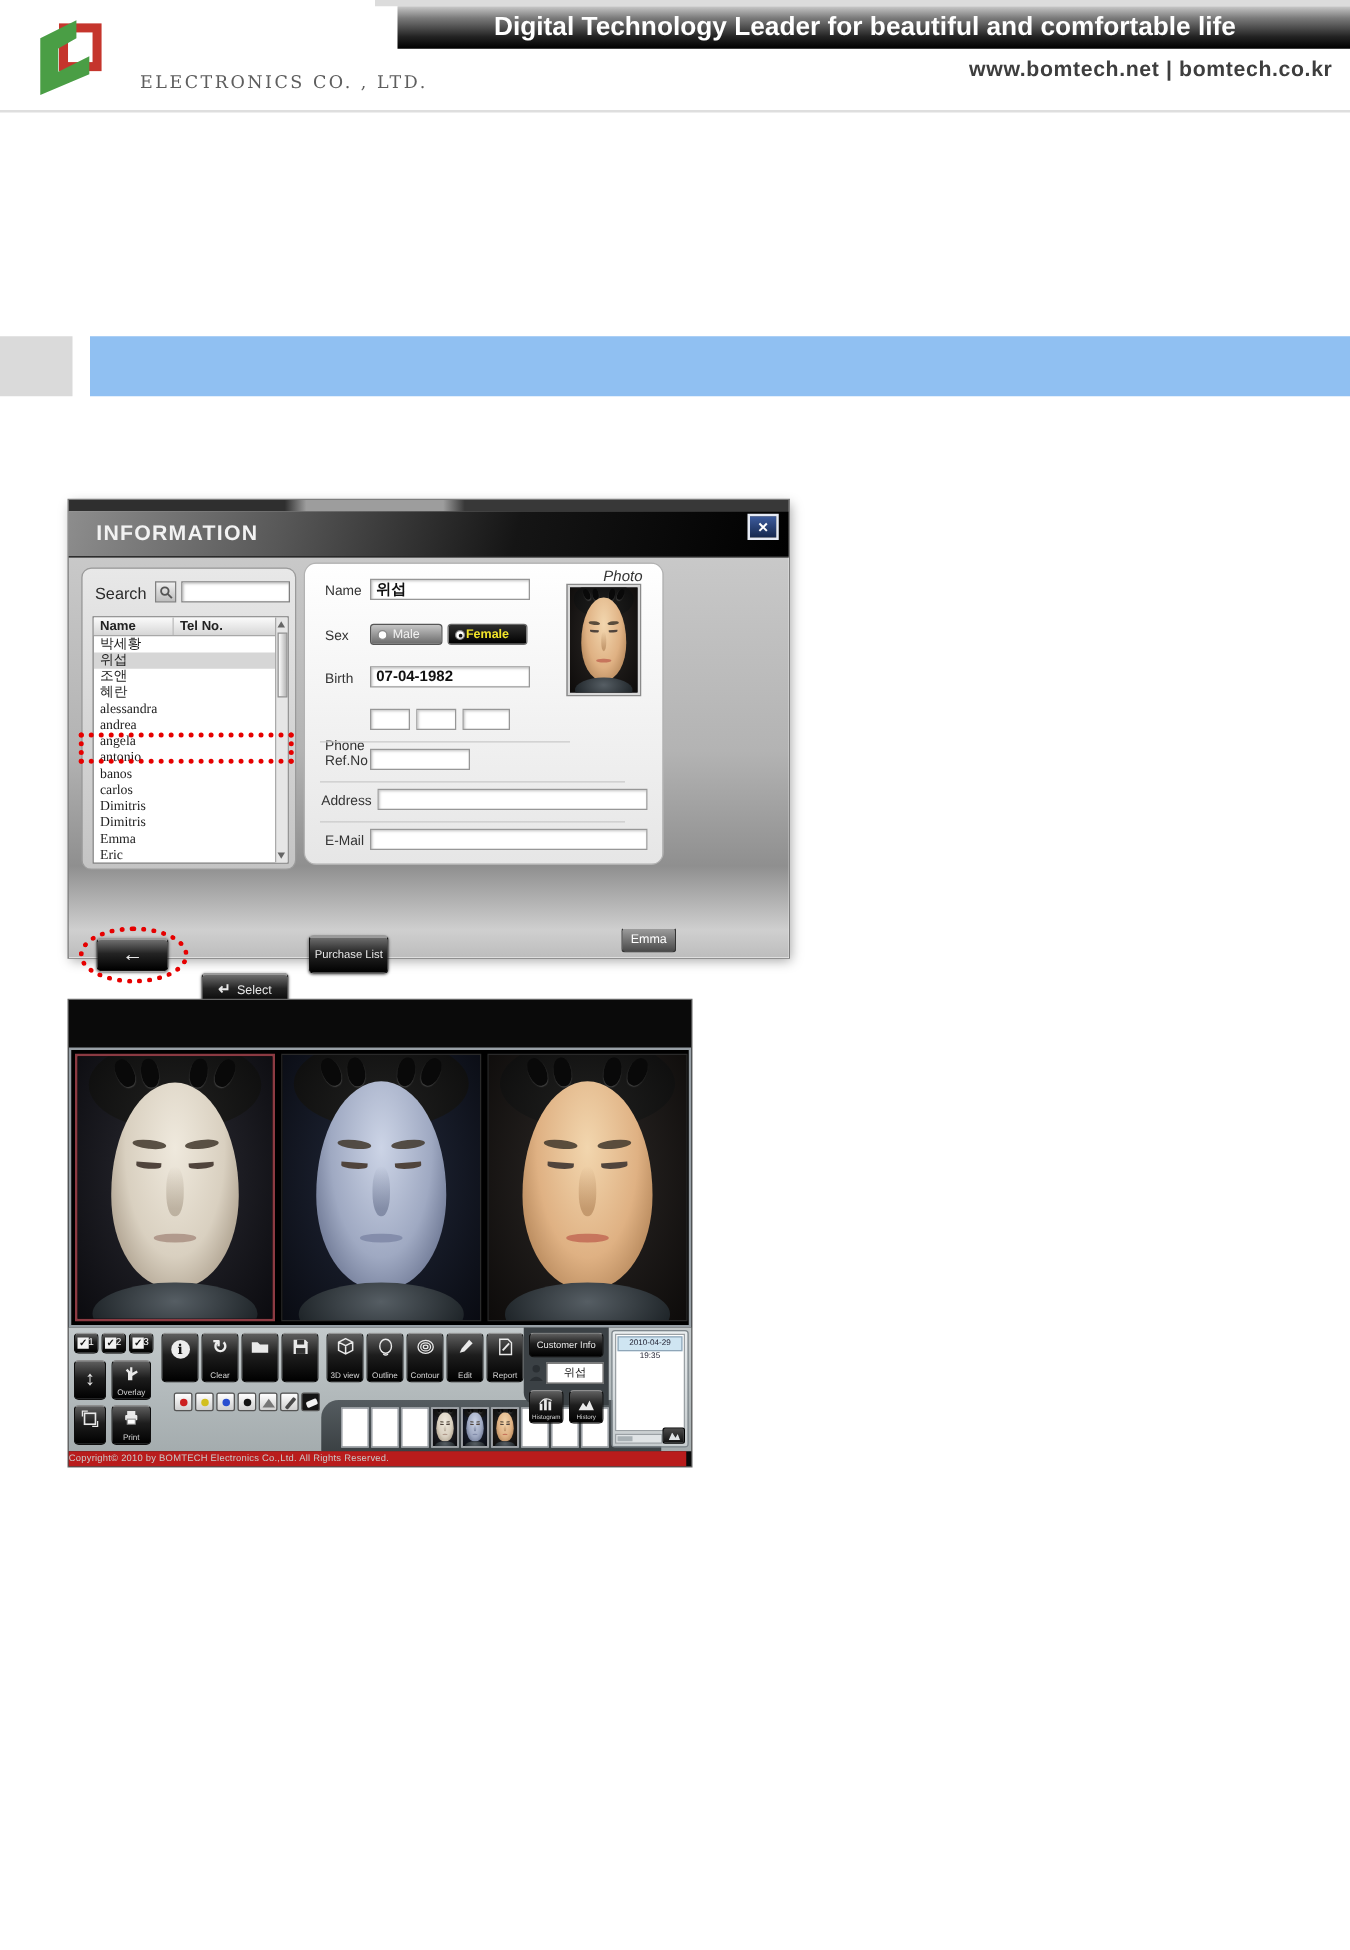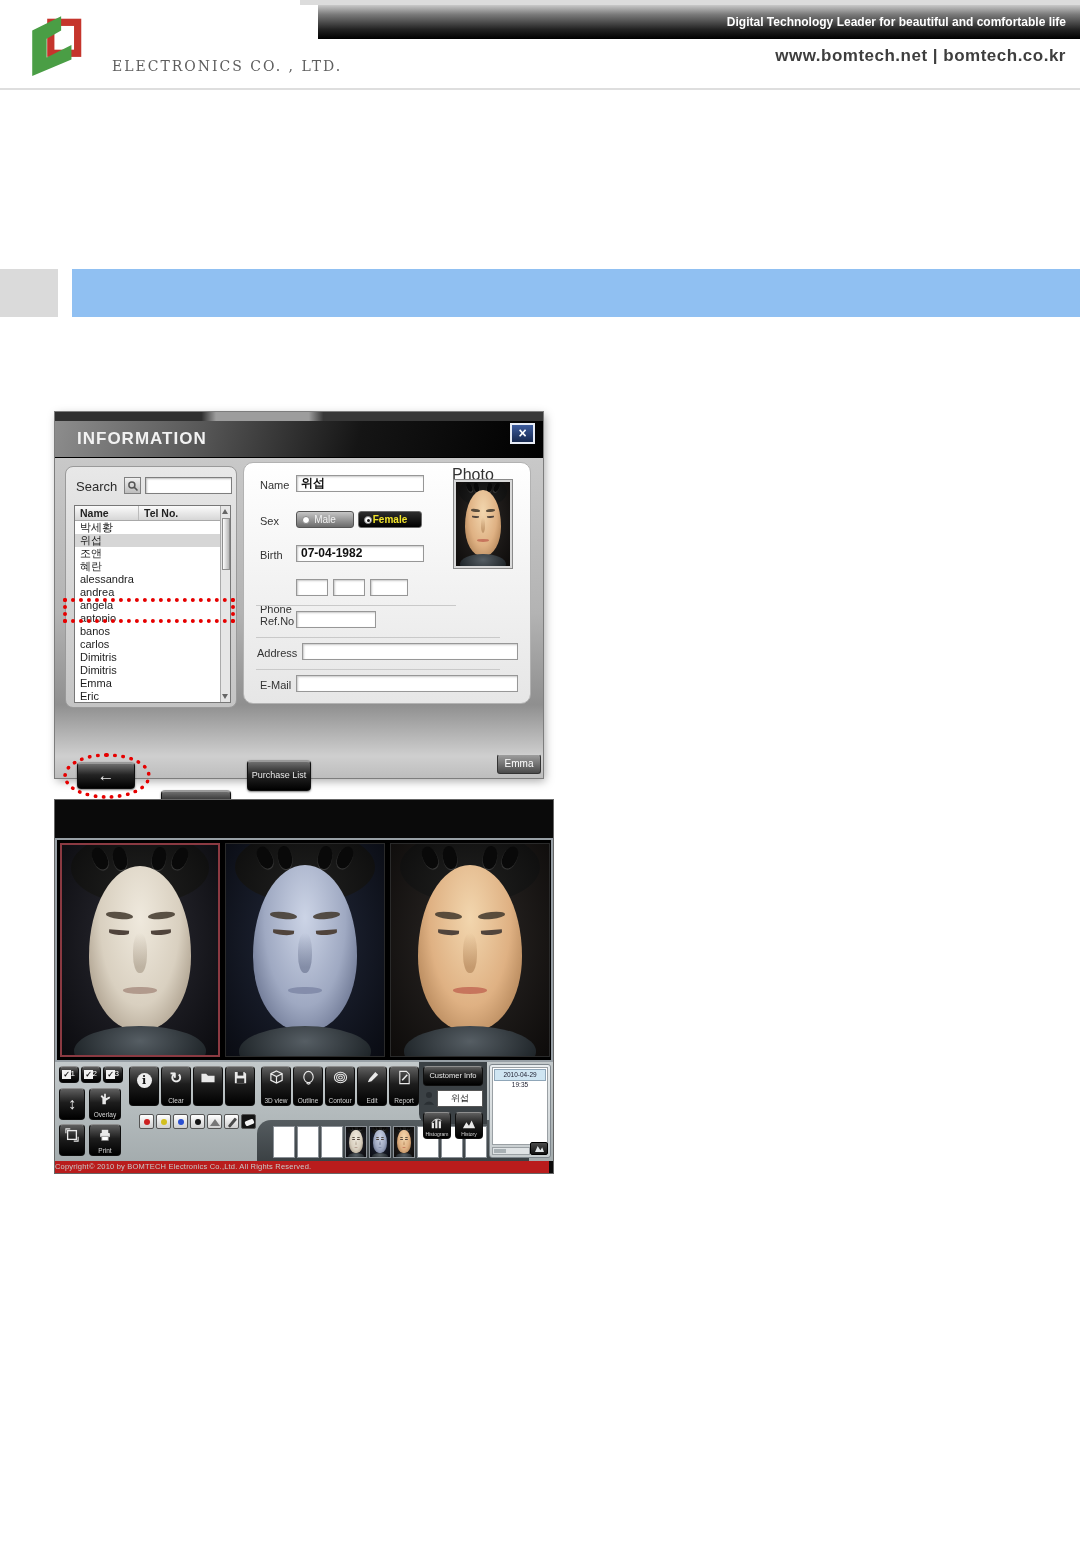--- a/index.html
+++ b/index.html
@@ -4,34 +4,34 @@
 <style>
   * { box-sizing: border-box; margin: 0; padding: 0; }
   html,body { background:#fff; }
   body { font-family:"Liberation Sans", sans-serif; }
   .page { position:relative; width:1080px; height:1560px; background:#fff; overflow:hidden; }
 
   
   .hdr-topline { position:absolute; top:0; left:300px; right:0; height:5px; background:#dcdcdc; }
   .tagline-bar { position:absolute; top:5px; left:318px; right:0; height:34px;
     background:linear-gradient(180deg,#c9c9c9 0%,#7a7a7a 28%,#222 72%,#000 100%);
-    color:#fff; font-size:12px; font-weight:bold; text-align:right; line-height:34px; padding-right:14px; }
+    color:#fff; font-size:21px; font-weight:bold; text-align:center; line-height:34px; padding-right:14px; }
   .urls { position:absolute; top:46px; right:14px; font-size:17px; font-weight:bold; color:#3e3e3e; letter-spacing:.5px; }
   .hdr-rule { position:absolute; top:88px; left:0; right:0; height:2px; background:#dedede; }
   .logo { position:absolute; top:8px; left:26px; width:420px; height:78px; }
   .logo-mark { position:absolute; left:0; top:4px; width:62px; height:64px; }
   .logo-text { position:absolute; left:84px; top:2px; font-family:"DejaVu Serif",serif; font-size:38px; font-weight:bold; color:#3f3f3f; letter-spacing:1px; }
   .logo-sub  { position:absolute; left:86px; top:50px; font-family:"DejaVu Serif",serif; font-size:14px; color:#5e5e5e; letter-spacing:2px; }
 
   
   .banner-gray { position:absolute; top:269px; left:0; width:58px; height:48px; background:#dadada; }
   .banner-blue { position:absolute; top:269px; left:72px; right:0; height:48px; background:#90c0f2; }
 
   
-  .dlg { position:absolute; left:55px; top:412px; width:488px; height:366px;
+  .dlg { position:absolute; left:55px; top:400px; width:576px; height:366px;
     background:linear-gradient(180deg,#cfcfcf 0%,#b3b3b3 55%,#8f8f8f 80%,#cfcfcf 94%,#bdbdbd 100%);
     box-shadow:0 0 0 1px #7d7d7d, 2px 3px 9px rgba(0,0,0,.35); }
   .dlg-cap { position:absolute; top:0; left:0; right:0; height:9px;
     background:linear-gradient(90deg,#2f2f2f 0 30%,#9d9d9d 33% 52%,#383838 55% 100%); }
   .dlg-titlebar { position:absolute; top:9px; left:0; right:0; height:37px;
     background:linear-gradient(105deg,#8d8d8d 0%,#575757 30%,#151515 62%,#000 100%);
     border-bottom:1px solid #000; }
   .dlg-title { color:#f2f2f2; font-size:17px; font-weight:bold; letter-spacing:1px; line-height:36px; padding-left:22px; }
   .dlg-close { position:absolute; top:2px; right:8px; width:25px; height:21px;
     background:linear-gradient(180deg,#3d5c9e,#16284e); border:2px solid #e6ebf5;
@@ -54,21 +54,21 @@
     background:linear-gradient(#fbfbfb,#d6d6d6); border-bottom:1px solid #a8a8a8; }
   .lh-c { line-height:14px; padding-left:5px; color:#222; font-weight:bold; font-size:10.5px; }
   .lh-name { width:64px; border-right:1px solid #bbb; }
   .lh-tel { flex:1; }
   .list-scroll { position:absolute; top:0; right:0; bottom:0; width:10px; background:#e6e6e6; border-left:1px solid #aaa; }
   .list-arrow { position:absolute; left:1px; width:0; height:0; border-left:3.5px solid transparent; border-right:3.5px solid transparent; }
   .list-arrow.up { top:3px; border-bottom:5px solid #666; }
   .list-arrow.dn { bottom:3px; border-top:5px solid #666; }
   .list-thumb { position:absolute; top:12px; left:0.5px; width:8px; height:52px;
     background:linear-gradient(90deg,#fdfdfd,#b6b6b6); border:1px solid #8e8e8e; }
-  .list-rows { position:absolute; top:15px; left:0; right:10px; bottom:0; overflow:hidden; }
+  .list-rows { position:absolute; top:15px; left:0; right:10px; bottom:0; overflow:hidden;font-family:Liberation Serif, serif; }
   .lr { height:13px; line-height:13px; padding-left:5px; color:#1c1c1c; white-space:nowrap; }
   .lr.sel { background:#d6d6d6; }
 
   .dot-rect { position:absolute; left:8px; top:140px; width:172px; height:25px;
     border:4px dotted #e60000; z-index:6; pointer-events:none; }
   .red-ellipse { position:absolute; left:8px; top:295px; width:88px; height:46px;
     border:4px dotted #e60000; border-radius:50%; z-index:6; pointer-events:none; }
 
   .dlg-rbox { position:absolute; left:188px; top:4px; width:288px; height:242px;
     background:linear-gradient(180deg,#fff,#e6e6e6); border:1px solid #b2b2b2; border-radius:10px; }
@@ -80,21 +80,21 @@
 
   .btn-male { position:absolute; left:52px; top:48px; width:58px; height:17px; border-radius:3px;
     background:linear-gradient(180deg,#c6c6c6,#6b6b6b); border:1px solid #555; color:#f2f2f2;
     font-size:10px; line-height:15px; text-align:center; cursor:pointer; }
   .btn-female { position:absolute; left:114px; top:48px; width:64px; height:17px; border-radius:3px;
     background:linear-gradient(180deg,#2e2e2e,#000); border:1px solid #6a6a6a; color:#f2e42a;
     font-size:10px; font-weight:bold; line-height:15px; text-align:center; cursor:pointer; }
   .radio { position:absolute; left:5px; top:4px; width:8px; height:8px; border-radius:50%; background:#fff; border:1px solid #888; }
   .radio.on::after { content:""; position:absolute; left:1.5px; top:1.5px; width:3.5px; height:3.5px; border-radius:50%; background:#111; }
 
-  .photo-label { position:absolute; left:208px; top:3px; width:62px; text-align:left; font-size:16px; color:#333; }
+  .photo-label { position:absolute; left:208px; top:3px; width:62px; text-align:right; font-size:12px; color:#333;font-style:italic; }
   .photo-box { position:absolute; left:210px; top:17px; width:58px; height:88px;
     border:2px solid #d9d9d9; outline:1px solid #8a8a8a; background:#0d0d12; }
 
   .black-btn { position:absolute; background:linear-gradient(180deg,#6e6e6e 0%,#242424 45%,#000 100%);
     border:1px solid #101010; border-top:2px solid #9a9a9a; border-radius:4px;
     color:#e8e8e8; box-shadow:0 1px 2px rgba(0,0,0,.5); cursor:pointer; text-align:center; }
   .btn-back { left:22px; top:304px; width:58px; height:27px; font-size:17px; font-weight:bold; line-height:23px; }
   .btn-select { left:106px; top:304px; width:70px; height:27px; font-size:10px; line-height:23px;margin-top:28px; }
   .btn-select .ent { font-size:12px; font-weight:bold; margin-right:5px; }
   .btn-purchase { left:192px; top:302px; width:64px; height:31px; font-size:9px; line-height:27px; }

